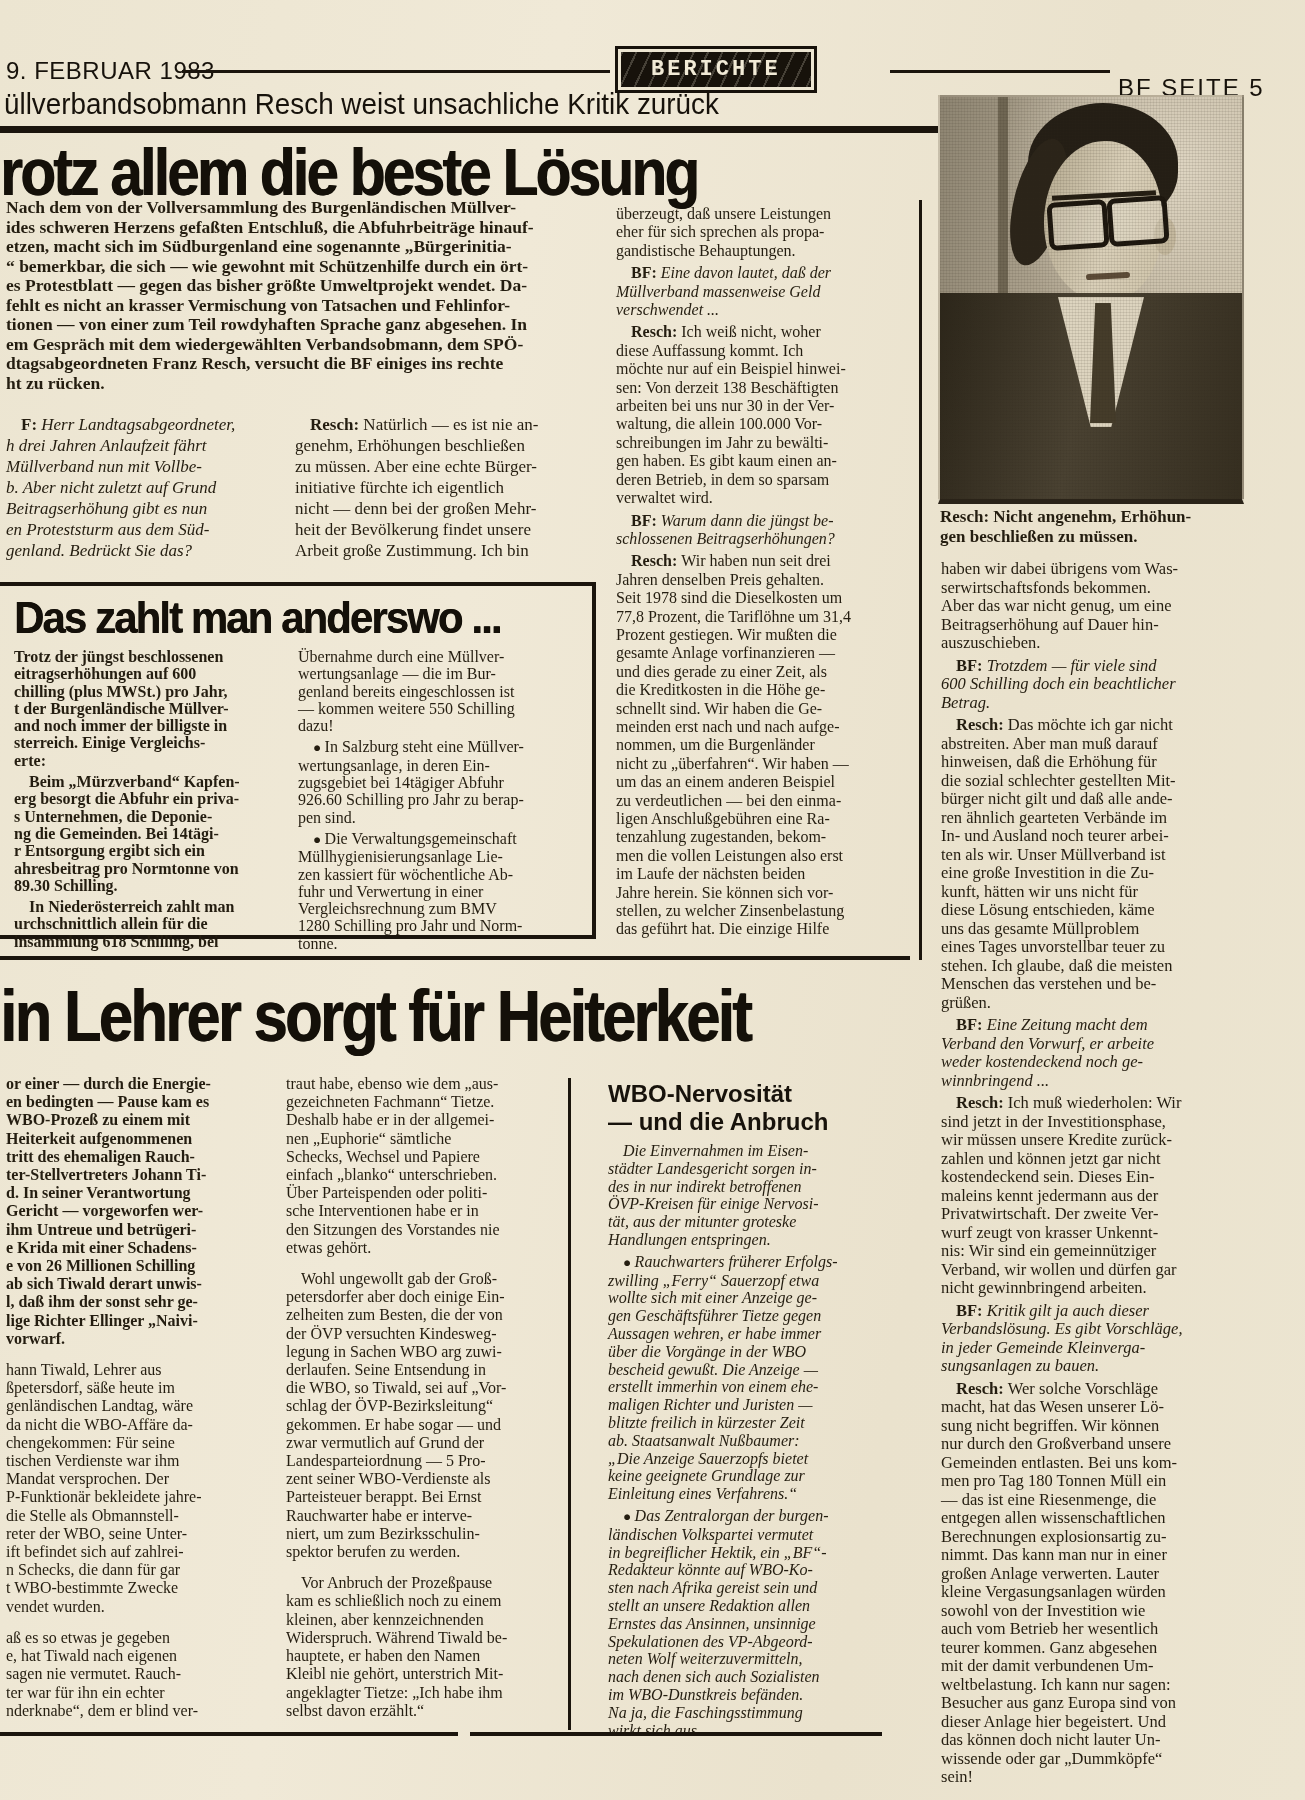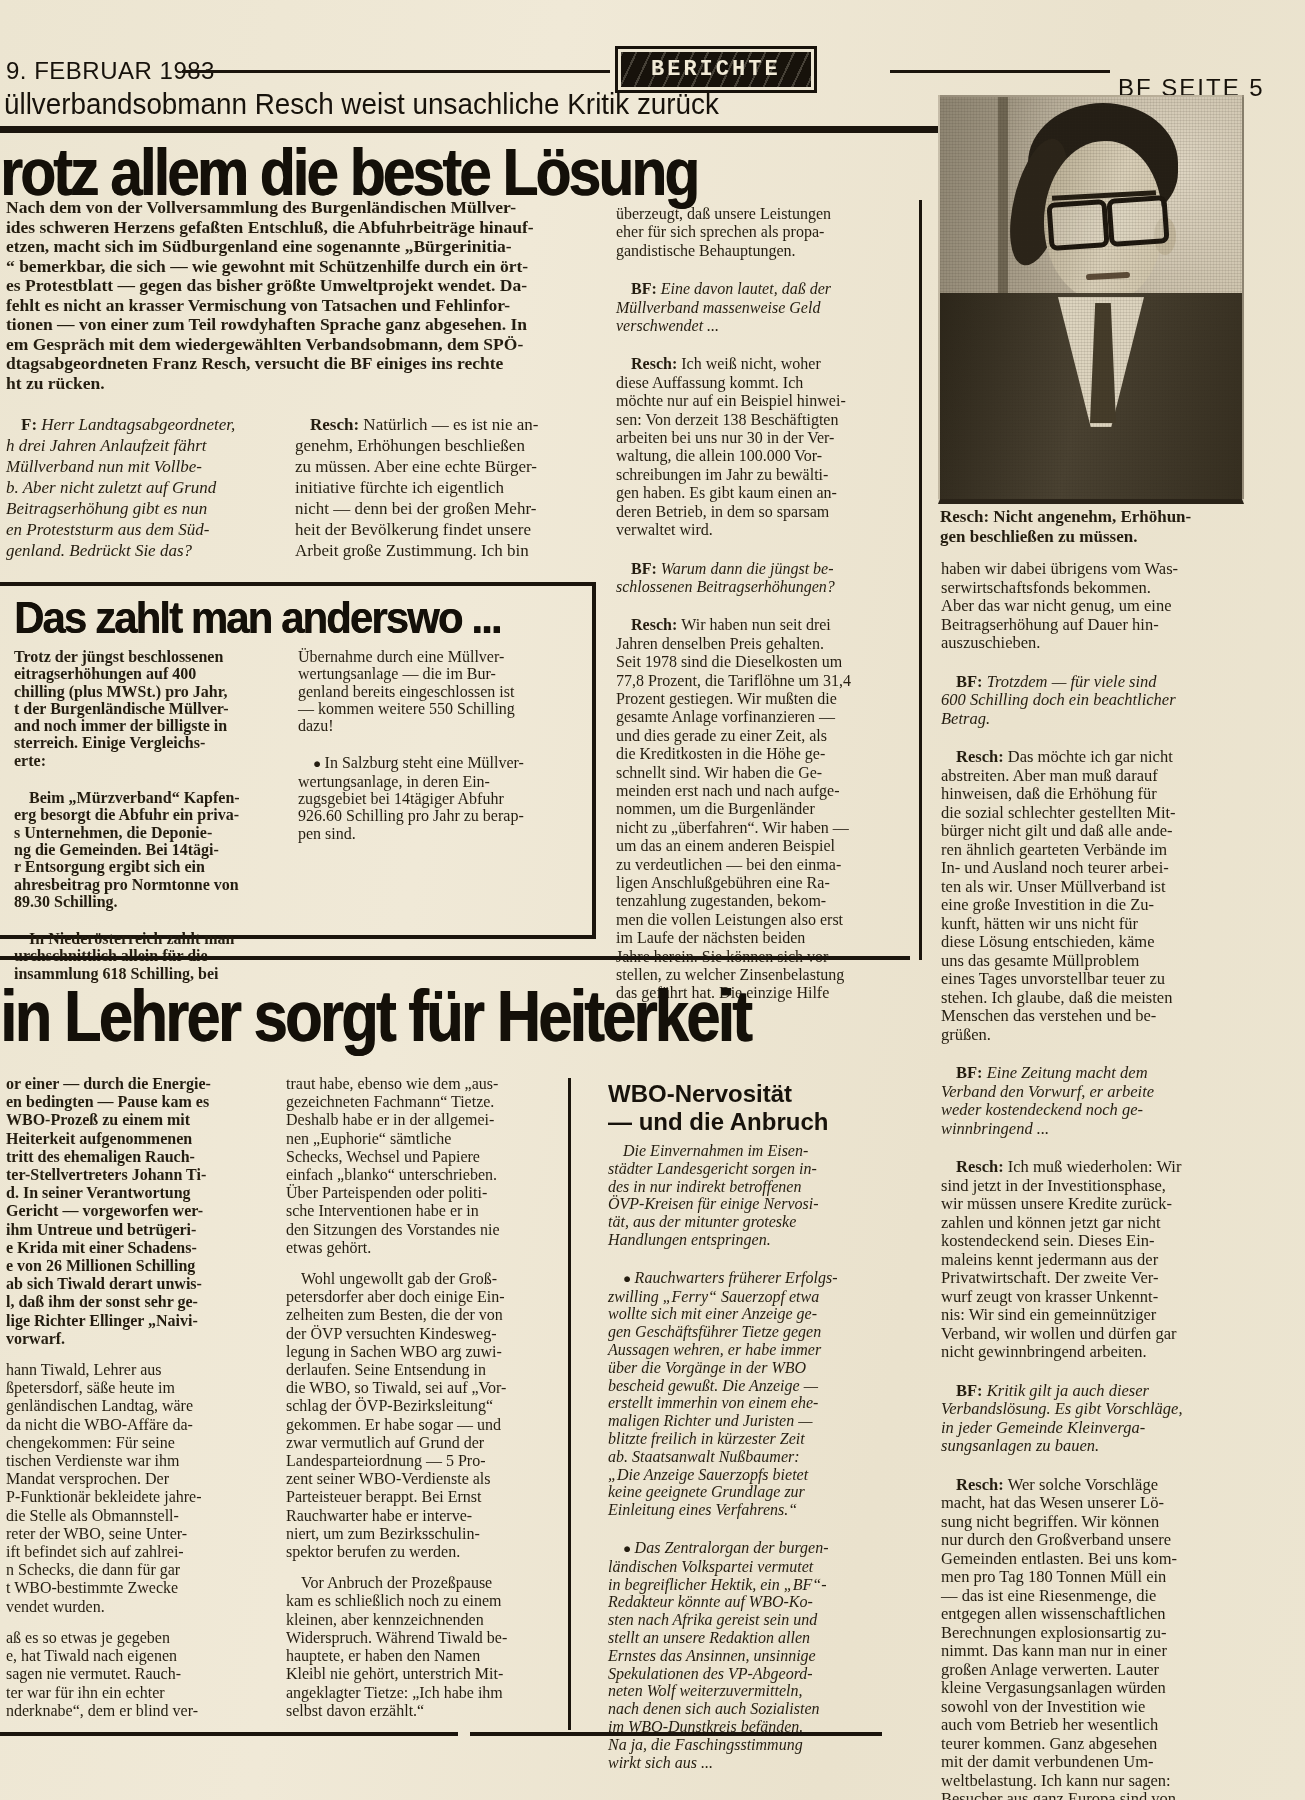--- a/index.html
+++ b/index.html
@@ -29,21 +29,21 @@
     text-shadow:1px 0 0 #141009;}
   .h1a{font-size:67px;}
   .h2a{font-size:72px;transform:scaleX(.85);}
   .boxtitle{font-family:"Liberation Sans",sans-serif;font-weight:bold;font-size:45px;color:#141009;
     letter-spacing:-2px;transform:scaleX(.93);transform-origin:left;white-space:nowrap;text-shadow:.5px 0 0 #141009;}
   .subhead{font-family:"Liberation Sans",sans-serif;font-weight:bold;font-size:24px;line-height:28px;color:#17120b;white-space:pre-line;}
 
   
   .col{position:absolute;}
   .par{margin:0;white-space:pre-line;}
-  .par + .par{margin-top:20px;}
+  .par + .par{margin-top:4px;}
   .gapwide .par + .par{margin-top:13px;}
   .par{text-indent:15px;}
   .s-p0,.s-b,.s-lead{text-indent:0;}
   .pre{font-weight:bold;font-style:normal;}
   .s-q .txt{font-style:italic;}
   .s-i .txt,.s-ibullet .txt{font-style:italic;}
   .s-b .txt,.s-bi .txt{font-weight:bold;}
   .dot{font-style:normal;font-size:.85em;}
 
   .lead{font-size:17.5px;line-height:19.5px;font-weight:bold;}
@@ -255,21 +255,21 @@
 dieser Anlage hier begeistert. Und
 das können doch nicht lauter Un-
 wissende oder gar „Dummköpfe“
 sein!</span></p>
     </div>
 
   <div class="infobox" style="left:-8px;top:582px;width:596px;height:349px;">
     <div class="abs boxtitle" style="left:18px;top:6px;">Das zahlt man anderswo ...</div>
     <div class="col boxtext" style="left:18px;top:62px;width:272px;">
         <p class="par s-b"><span class="txt">Trotz der jüngst beschlossenen
-eitragserhöhungen auf 400
+eitragserhöhungen auf 600
 chilling (plus MWSt.) pro Jahr,
 t der Burgenländische Müllver-
 and noch immer der billigste in
 sterreich. Einige Vergleichs-
 erte:</span></p>
         <p class="par s-bi"><span class="txt">Beim „Mürzverband“ Kapfen-
 erg besorgt die Abfuhr ein priva-
 s Unternehmen, die Deponie-
 ng die Gemeinden. Bei 14tägi-
 r Entsorgung ergibt sich ein
@@ -283,20 +283,27 @@
         <p class="par s-p0"><span class="txt">Übernahme durch eine Müllver-
 wertungsanlage — die im Bur-
 genland bereits eingeschlossen ist
 — kommen weitere 550 Schilling
 dazu!</span></p>
         <p class="par s-bullet"><span class="dot">● </span><span class="txt">In Salzburg steht eine Müllver-
 wertungsanlage, in deren Ein-
 zugsgebiet bei 14tägiger Abfuhr
 926.60 Schilling pro Jahr zu berap-
 pen sind.</span></p>
+        <p class="par s-bullet"><span class="dot">● </span><span class="txt">Die Verwaltungsgemeinschaft
+Müllhygienisierungsanlage Lie-
+zen kassiert für wöchentliche Ab-
+fuhr und Verwertung in einer
+Vergleichsrechnung zum BMV
+1280 Schilling pro Jahr und Norm-
+tonne.</span></p>
       </div>
   </div>
 
   <div class="hrule" style="left:0;top:956px;width:910px;height:4px;"></div>
   <div class="abs headline h2a" style="left:0;top:975px;">in Lehrer sorgt für Heiterkeit</div>
 
   <div class="col body2 gapwide" style="left:6px;top:1075px;width:254px;">
       <p class="par s-b"><span class="txt">or einer — durch die Energie-
 en bedingten — Pause kam es
 WBO-Prozeß zu einem mit

